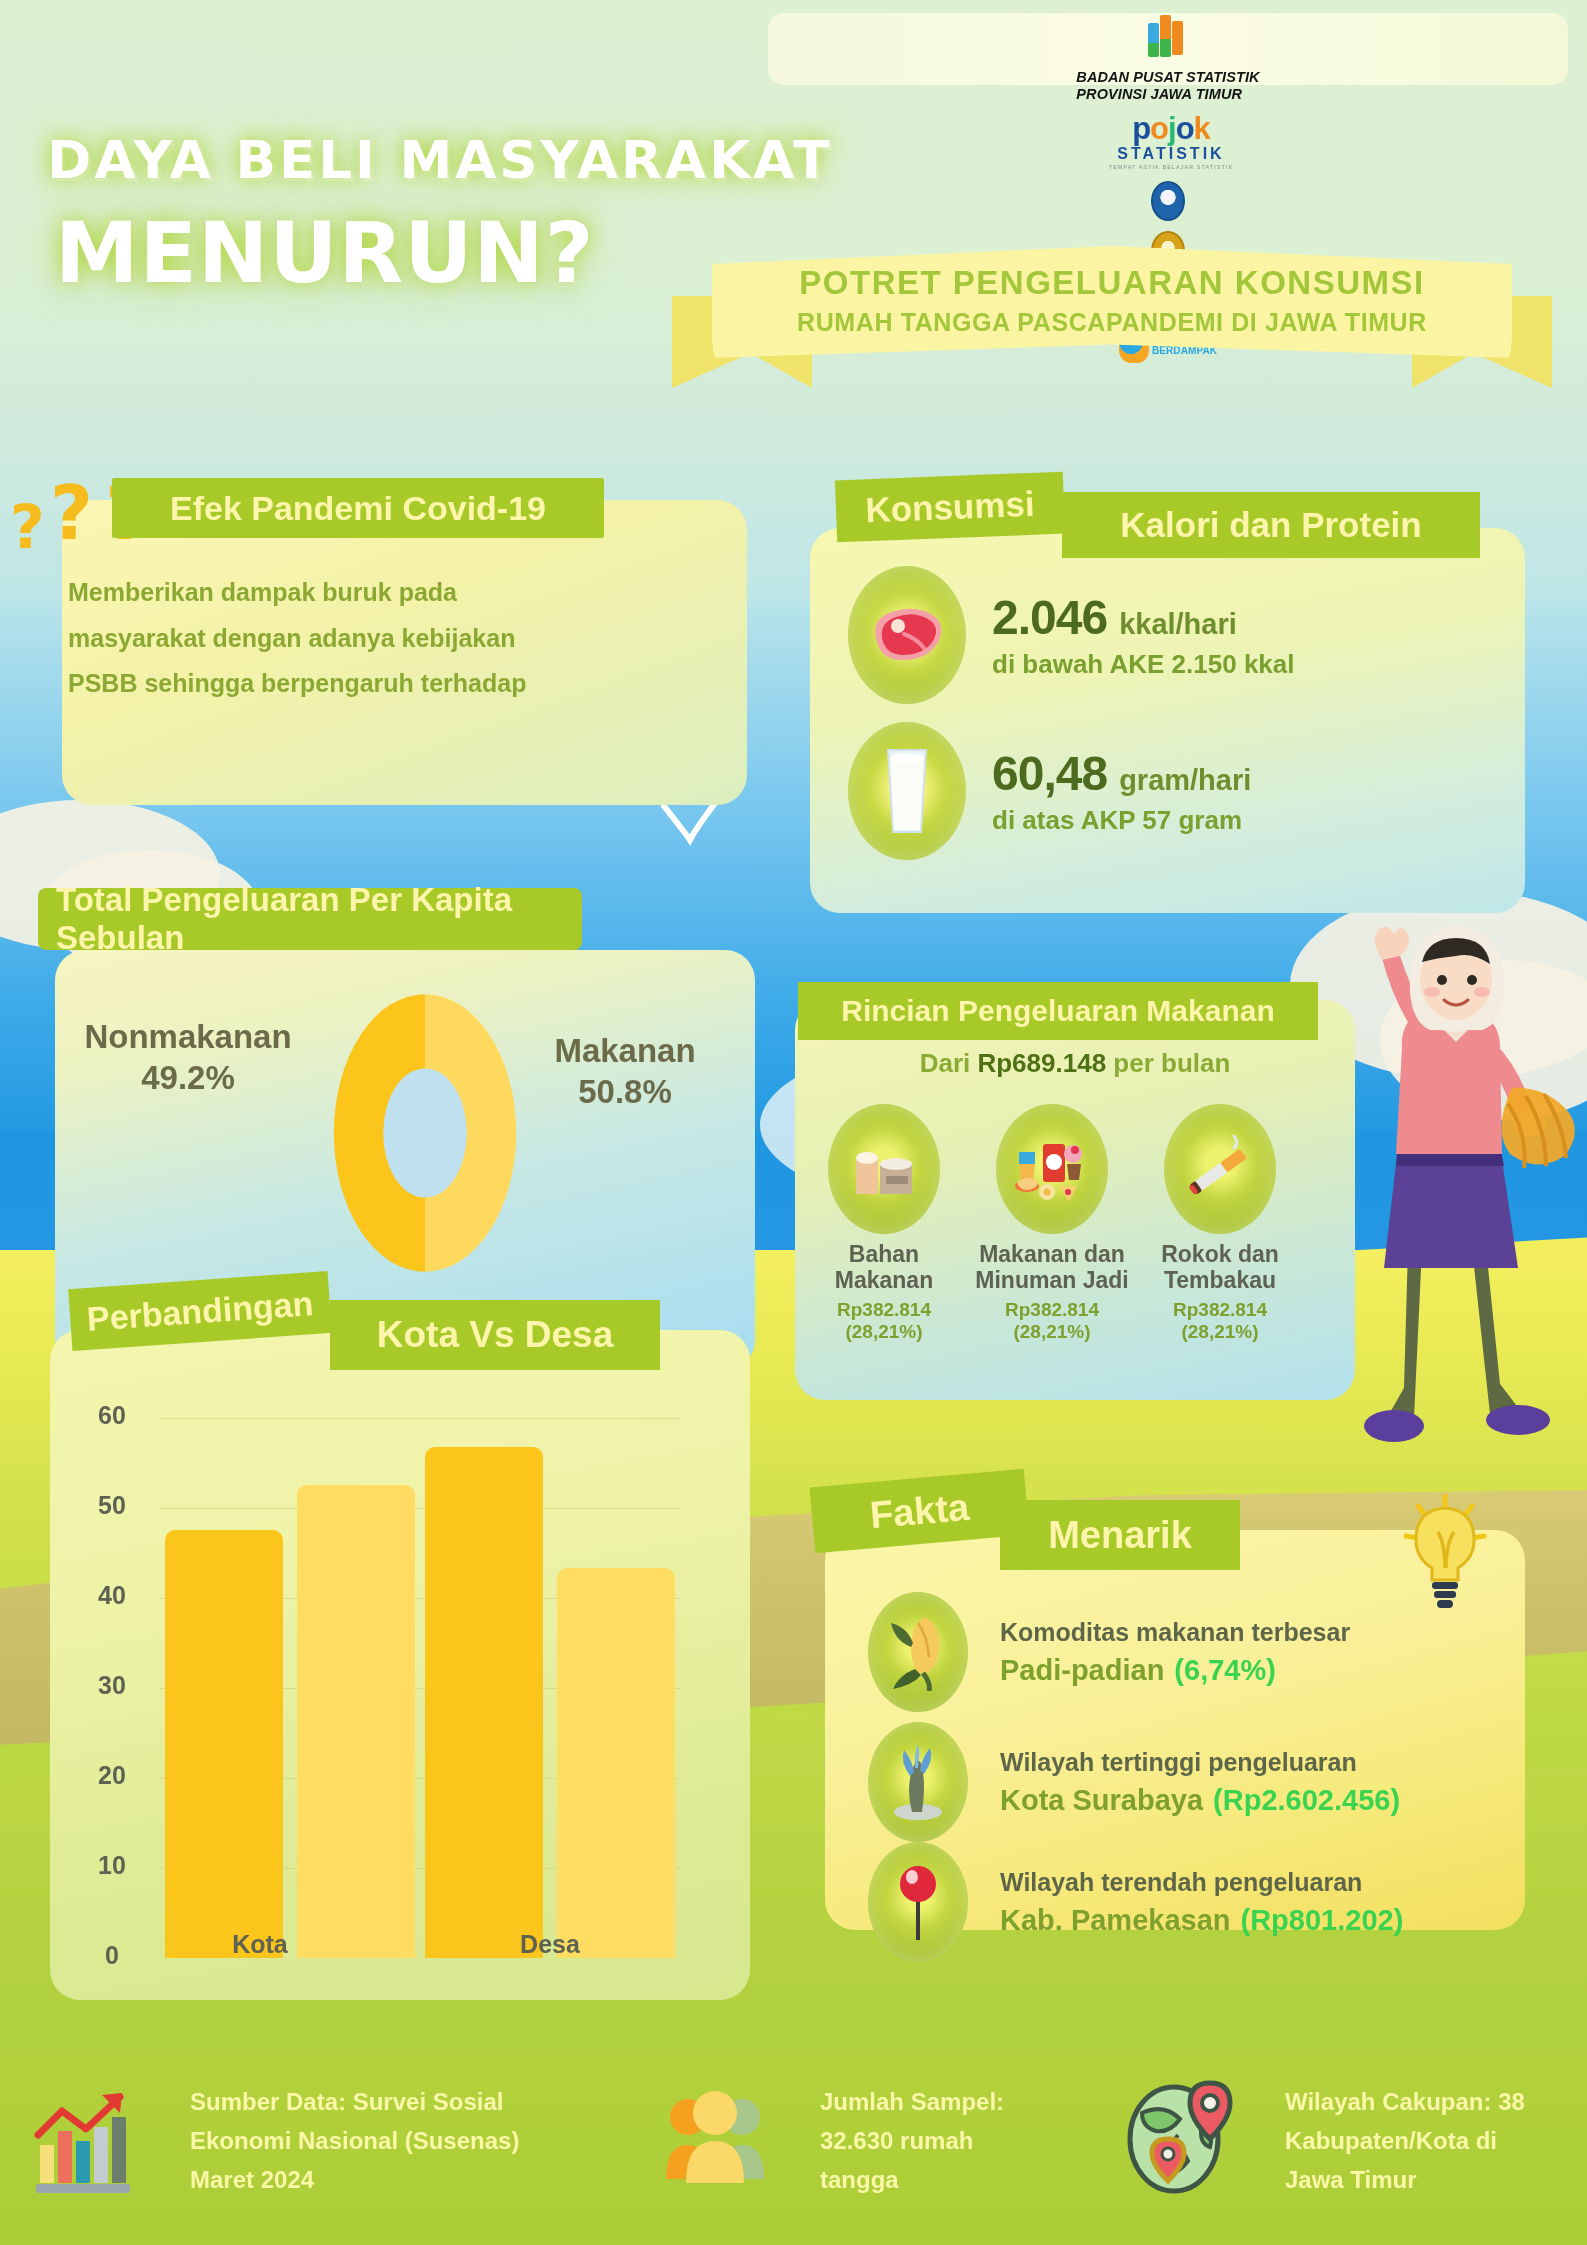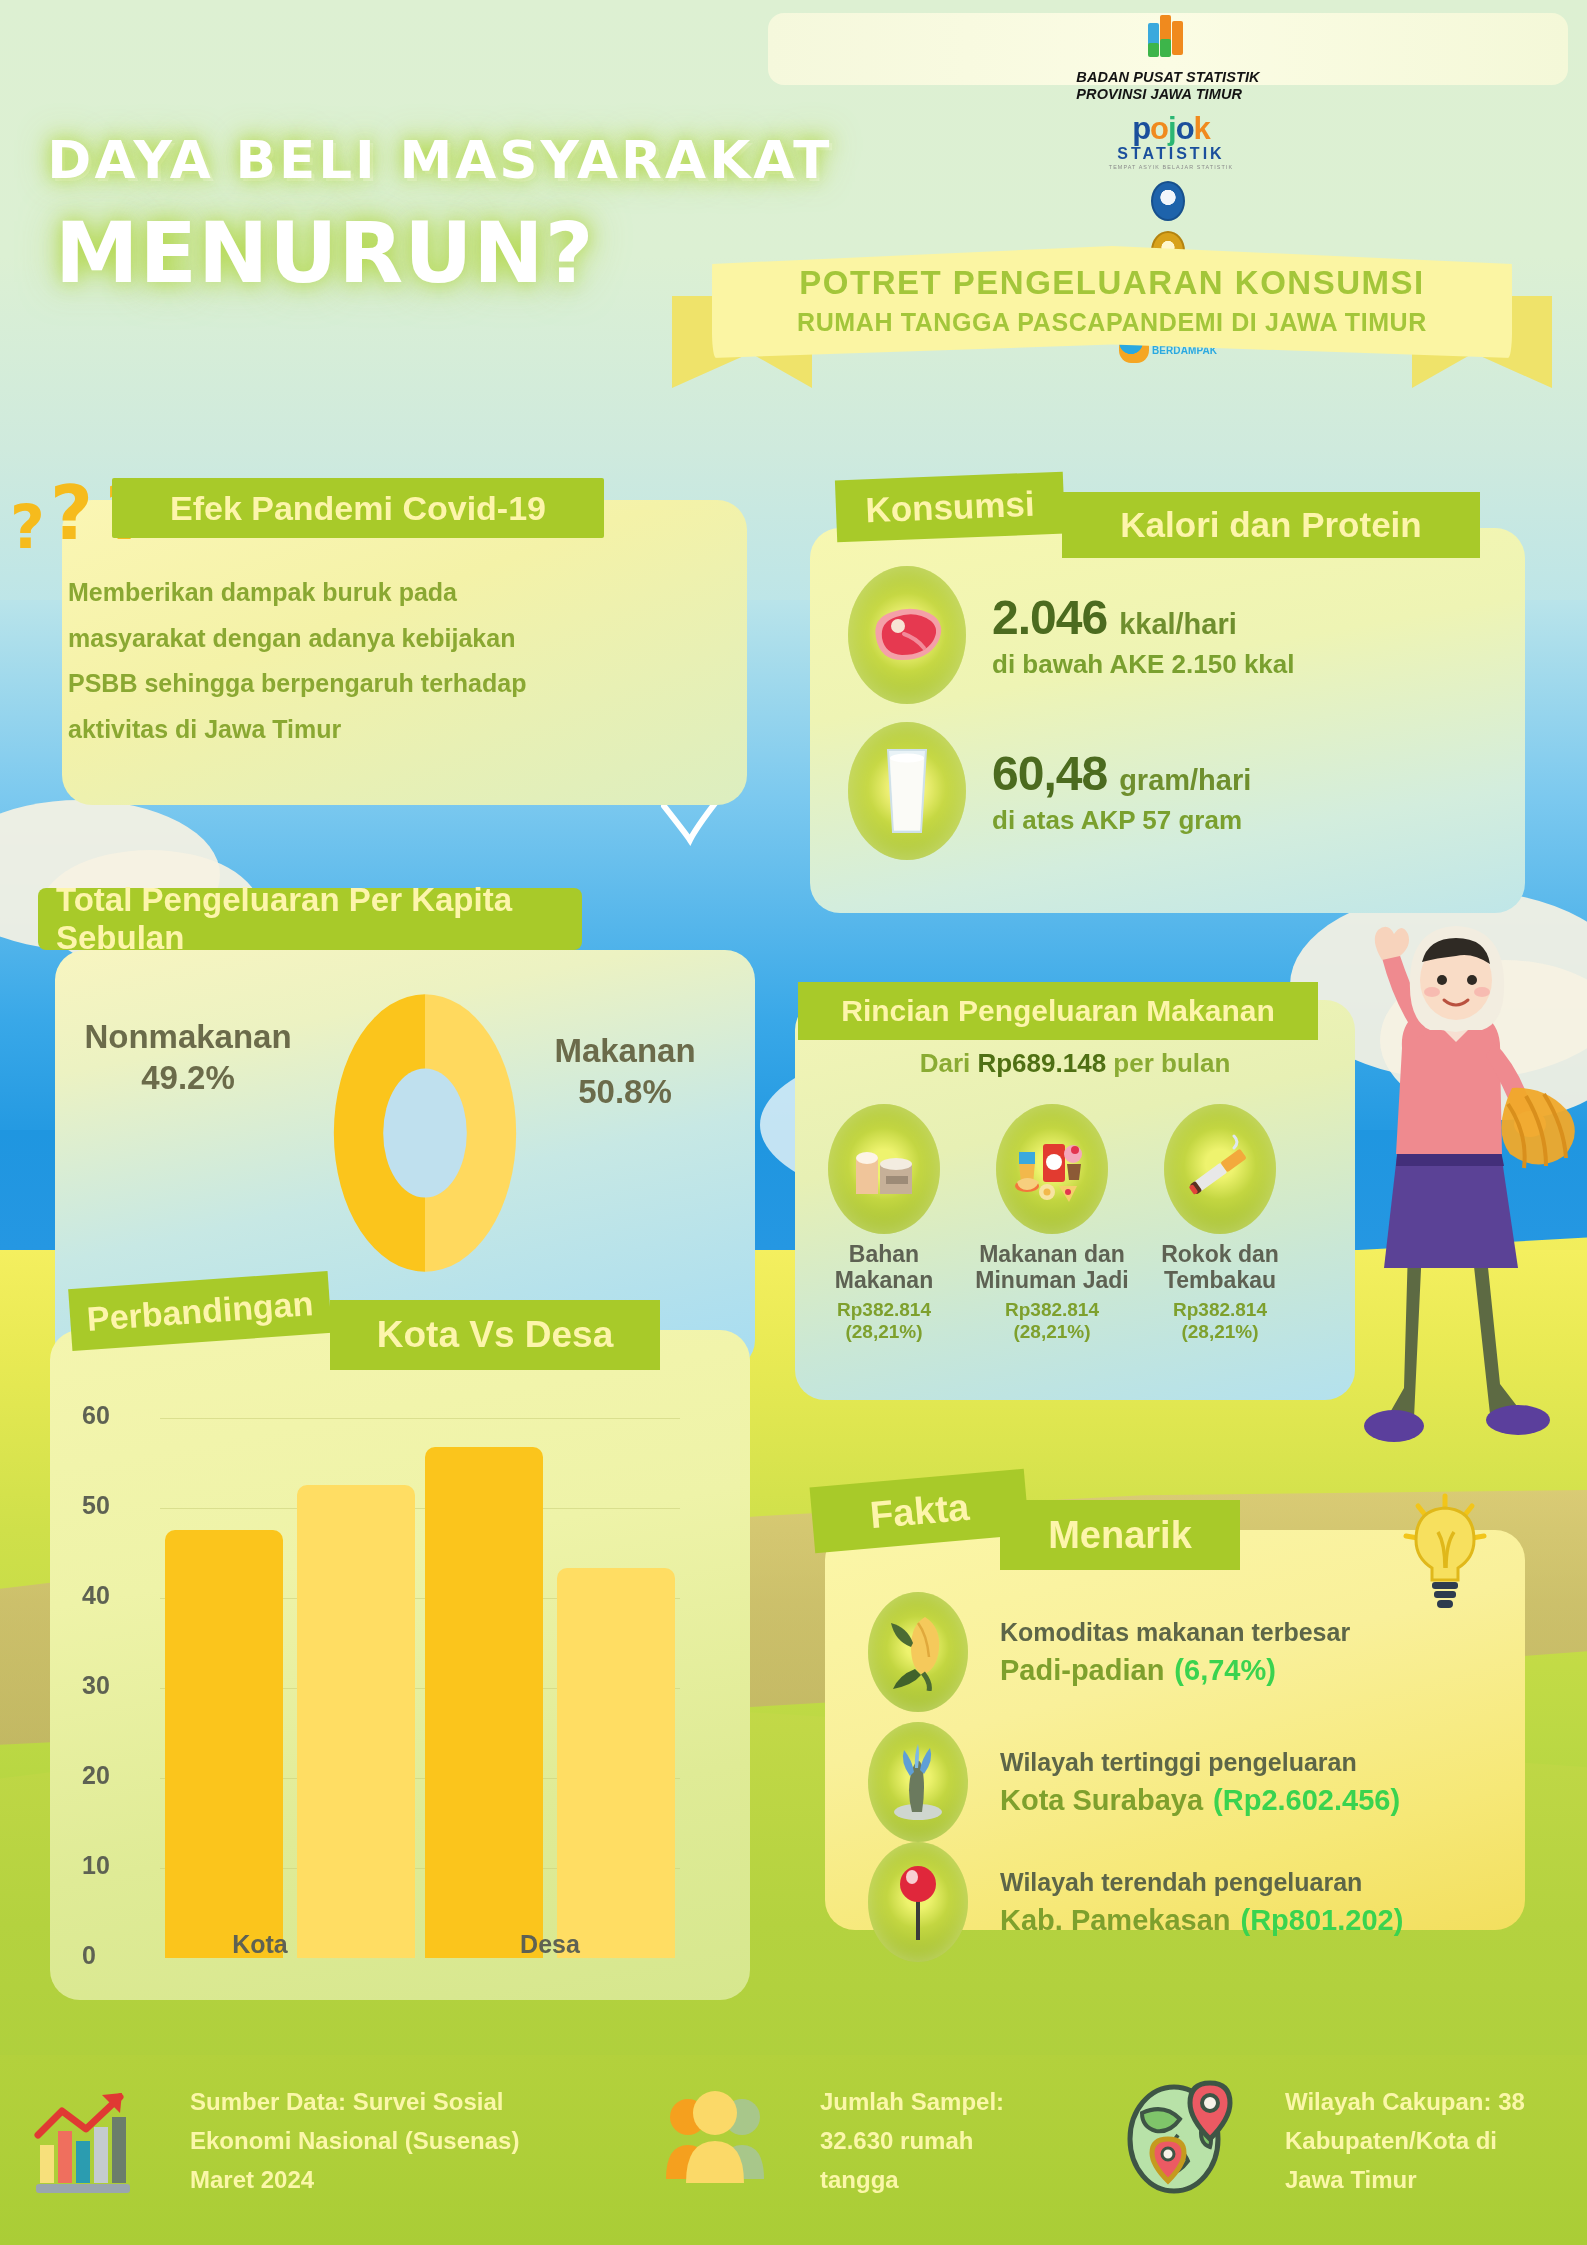--- a/index.html
+++ b/index.html
@@ -159,21 +159,21 @@
     box-shadow:inset 0 0 22px rgba(255,255,200,.45); }
   .food-name { font-size:23px; font-weight:bold; color:#5e6253; line-height:1.12; margin-top:8px; }
   .food-val { font-size:19px; font-weight:bold; color:#7ea02d; margin-top:5px; }
   .food-pct { font-size:19px; font-weight:bold; color:#7ea02d; }
 
   
   #bar-card { left:50px; top:1330px; width:700px; height:670px;
     background:linear-gradient(170deg,#f4f5ae 0%,#eef3a8 35%,#dfeb96 70%,#d6e78e 100%); }
   #bar-badge1 { left:70px; top:1280px; width:260px; height:62px; font-size:34px; transform:rotate(-4deg); }
   #bar-badge2 { left:330px; top:1300px; width:330px; height:70px; font-size:37px; }
-  .axis-lbl { position:absolute; font-size:25px; font-weight:bold; color:#5e6253; text-align:left; width:60px; }
+  .axis-lbl { position:absolute; font-size:25px; font-weight:bold; color:#5e6253; text-align:center; width:60px; }
   .gridline { position:absolute; left:160px; width:520px; height:1px; background:rgba(200,205,120,.55); }
   .bar { position:absolute; border-radius:10px 10px 0 0; }
   .cat-lbl { position:absolute; font-size:25px; font-weight:bold; color:#5e6253; text-align:center; }
 
   
   #fakta-card { left:825px; top:1530px; width:700px; height:400px;
     background:linear-gradient(165deg,#fbf6a8 0%,#f9f09a 40%,#f6e877 75%,#f2df5e 100%); }
   #fakta-badge1 { left:812px; top:1478px; width:215px; height:66px; font-size:38px; transform:rotate(-5deg); }
   #fakta-badge2 { left:1000px; top:1500px; width:240px; height:70px; font-size:38px; }
   .fact-row { position:absolute; display:flex; align-items:center; gap:32px; }
@@ -262,21 +262,20 @@
 
 <div class="card" id="efek-card"></div>
 <div class="qmark" style="left:10px;top:492px;font-size:60px;">?</div>
 <div class="qmark" style="left:50px;top:470px;font-size:74px;">?</div>
 <div class="qmark" style="left:105px;top:470px;font-size:74px;">?</div>
 <div class="badge" id="efek-badge">Efek Pandemi Covid-19</div>
 <div class="efek-body">
   <div>Memberikan dampak buruk pada</div>
   <div>masyarakat dengan adanya kebijakan</div>
   <div>PSBB sehingga berpengaruh terhadap</div>
-  <div>aktivitas di Jawa Timur</div>
 </div>
 
 <div class="card" id="kons-card"></div>
 <div class="badge" id="kons-badge1">Konsumsi</div>
 <div class="badge" id="kons-badge2">Kalori dan Protein</div>
 
 <div class="nut-row" style="left:848px;top:566px;">
   <div class="nut-icon">
     <svg width="78" height="62" viewBox="0 0 78 62">
       <path d="M8 34 Q4 14 24 8 Q48 0 66 12 Q78 22 70 38 Q60 56 34 56 Q12 56 8 34Z" fill="#f4a0a8"></path>

